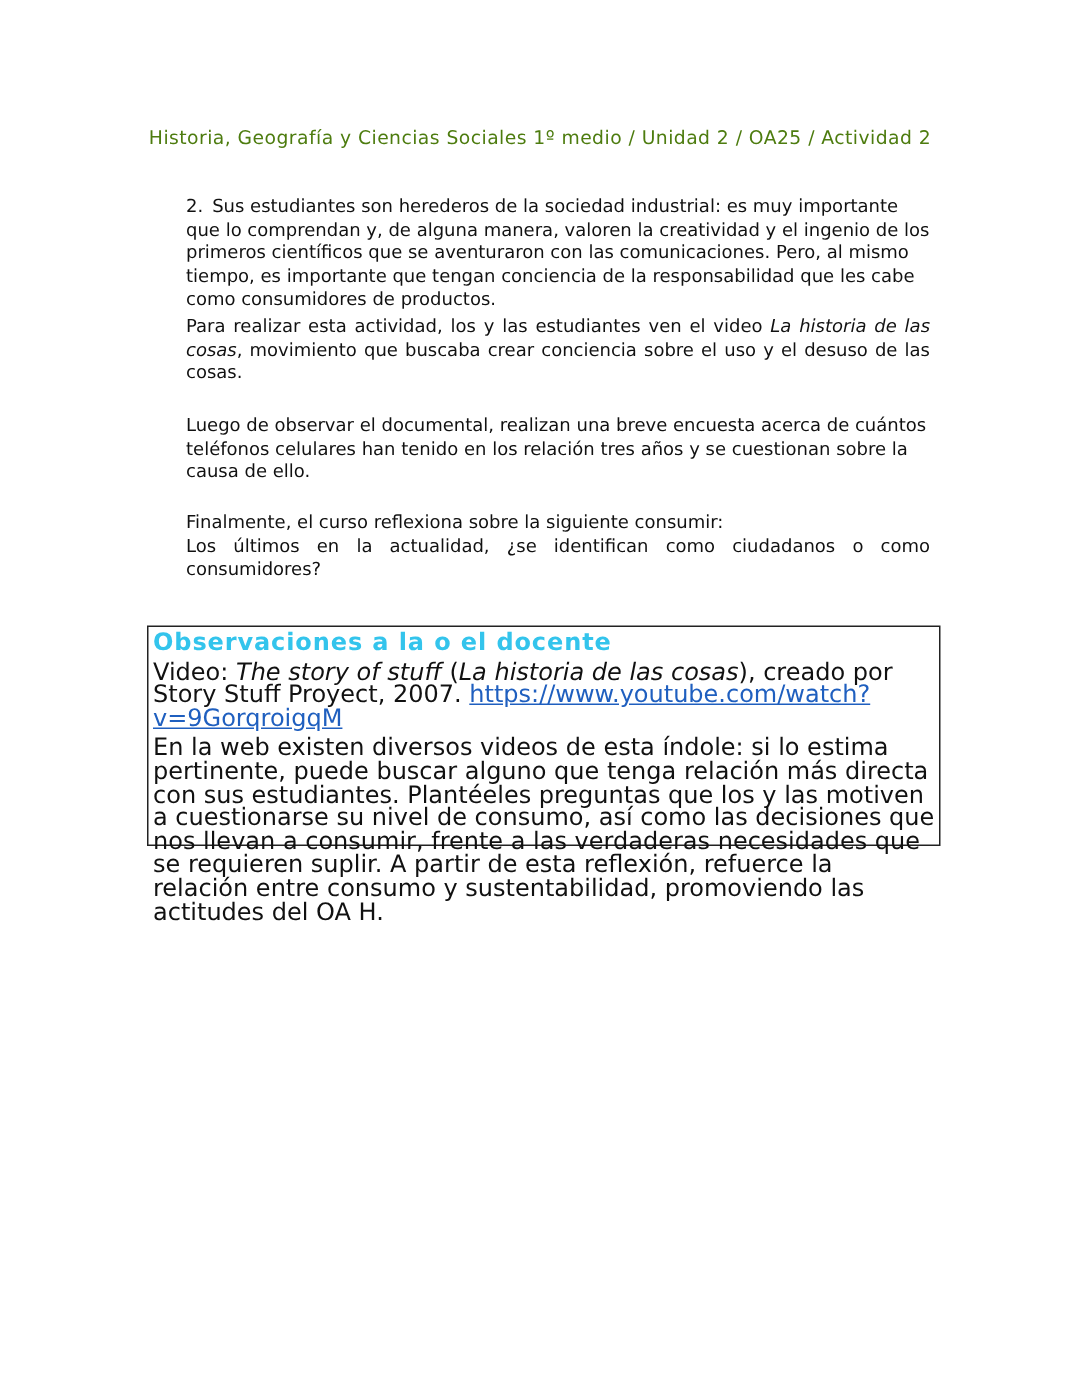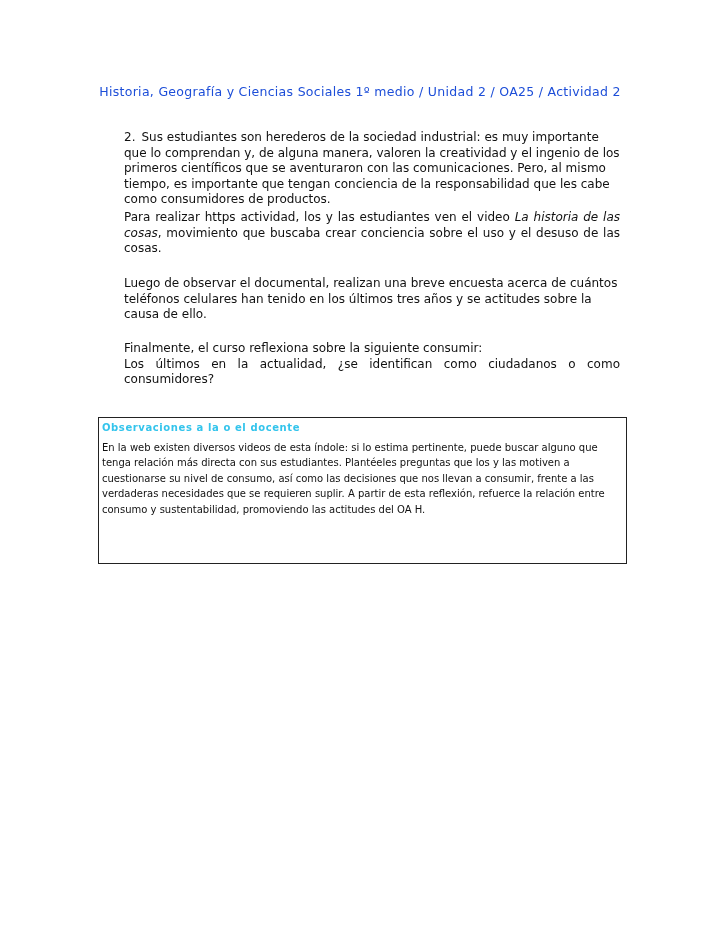--- a/index.html
+++ b/index.html
@@ -1,52 +1,55 @@
 <!DOCTYPE html>
 <html><head>
   <meta charset="utf-8">
   <style>
     html, body { margin: 0; padding: 0; background: #ffffff; }
     body { width: 720px; height: 932px; position: relative; overflow: hidden;
       font-family: "DejaVu Sans", sans-serif; color: #111; }
     .header { position: absolute; top: 84px; left: 0; width: 720px; text-align: center;
-      font-size: 12.5px; color: #1d4ed8; letter-spacing: 0.3px; }
+      font-size: 12.5px; color: #4d7c0f; letter-spacing: 0.3px; }
     .body-block { position: absolute; left: 124px; width: 496px; font-size: 12px; line-height: 15.6px; }
     .justify { text-align: justify; }
     .p1 { top: 130px; left: 124px; }
     .p1 .lbl { margin-right: 6px; }
     .p2 { top: 210px; }
     .p3 { top: 276px; }
     .p4 { top: 341px; }
     .box { position: absolute; left: 98px; top: 417px; width: 527px; height: 145px;
-      border: 1.3px solid #222; font-size: 10px; line-height: 15.6px; }
+      border: 1.3px solid #222; font-size: 16px; line-height: 15.6px; }
     .box .inner { padding: 2px 3px; }
     .box-title { color: #33c4ec; font-weight: bold; letter-spacing: 0.6px; margin-bottom: 4px; }
     .box-line { margin-bottom: 4px; }
     .box a { color: #1f5fbf; text-decoration: underline; }
     i { font-style: italic; }
   </style>
 </head>
 <body>
 
 <div class="header">Historia, Geografía y Ciencias Sociales 1º medio / Unidad 2 / OA25 / Actividad 2</div>
 
 <div class="body-block p1">
   <span class="lbl">2.</span><span>Sus estudiantes son herederos de la sociedad industrial: es muy importante que lo comprendan y, de alguna manera, valoren la creatividad y el ingenio de los primeros científicos que se aventuraron con las comunicaciones. Pero, al mismo tiempo, es importante que tengan conciencia de la responsabilidad que les cabe como consumidores de productos.</span>
 </div>
 
 <div class="body-block p2 justify">
-  <span>Para realizar https actividad, los y las estudiantes ven el video </span><i>La historia de las cosas</i><span>, movimiento que buscaba crear conciencia sobre el uso y el desuso de las cosas.</span>
+  <span>Para realizar esta actividad, los y las estudiantes ven el video </span><i>La historia de las cosas</i><span>, movimiento que buscaba crear conciencia sobre el uso y el desuso de las cosas.</span>
 </div>
 
-<div class="body-block p3">Luego de observar el documental, realizan una breve encuesta acerca de cuántos teléfonos celulares han tenido en los últimos tres años y se actitudes sobre la causa de ello.</div>
+<div class="body-block p3">Luego de observar el documental, realizan una breve encuesta acerca de cuántos teléfonos celulares han tenido en los relación tres años y se cuestionan sobre la causa de ello.</div>
 
 <div class="body-block p4">
   <div>Finalmente, el curso reflexiona sobre la siguiente consumir:</div>
   <div class="justify">Los últimos en la actualidad, ¿se identifican como ciudadanos o como consumidores?</div>
 </div>
 
 <div class="box">
   <div class="inner">
     <div class="box-title">Observaciones a la o el docente</div>
+    <div class="box-line">
+      <span>Video: </span><i>The story of stuff</i><span> (</span><i>La historia de las cosas</i><span>), creado por Story Stuff Proyect, 2007. </span><a>https://www.youtube.com/watch?v=9GorqroigqM</a>
+    </div>
     <div>En la web existen diversos videos de esta índole: si lo estima pertinente, puede buscar alguno que tenga relación más directa con sus estudiantes. Plantéeles preguntas que los y las motiven a cuestionarse su nivel de consumo, así como las decisiones que nos llevan a consumir, frente a las verdaderas necesidades que se requieren suplir. A partir de esta reflexión, refuerce la relación entre consumo y sustentabilidad, promoviendo las actitudes del OA H.</div>
   </div>
 </div>
 
 </body></html>

